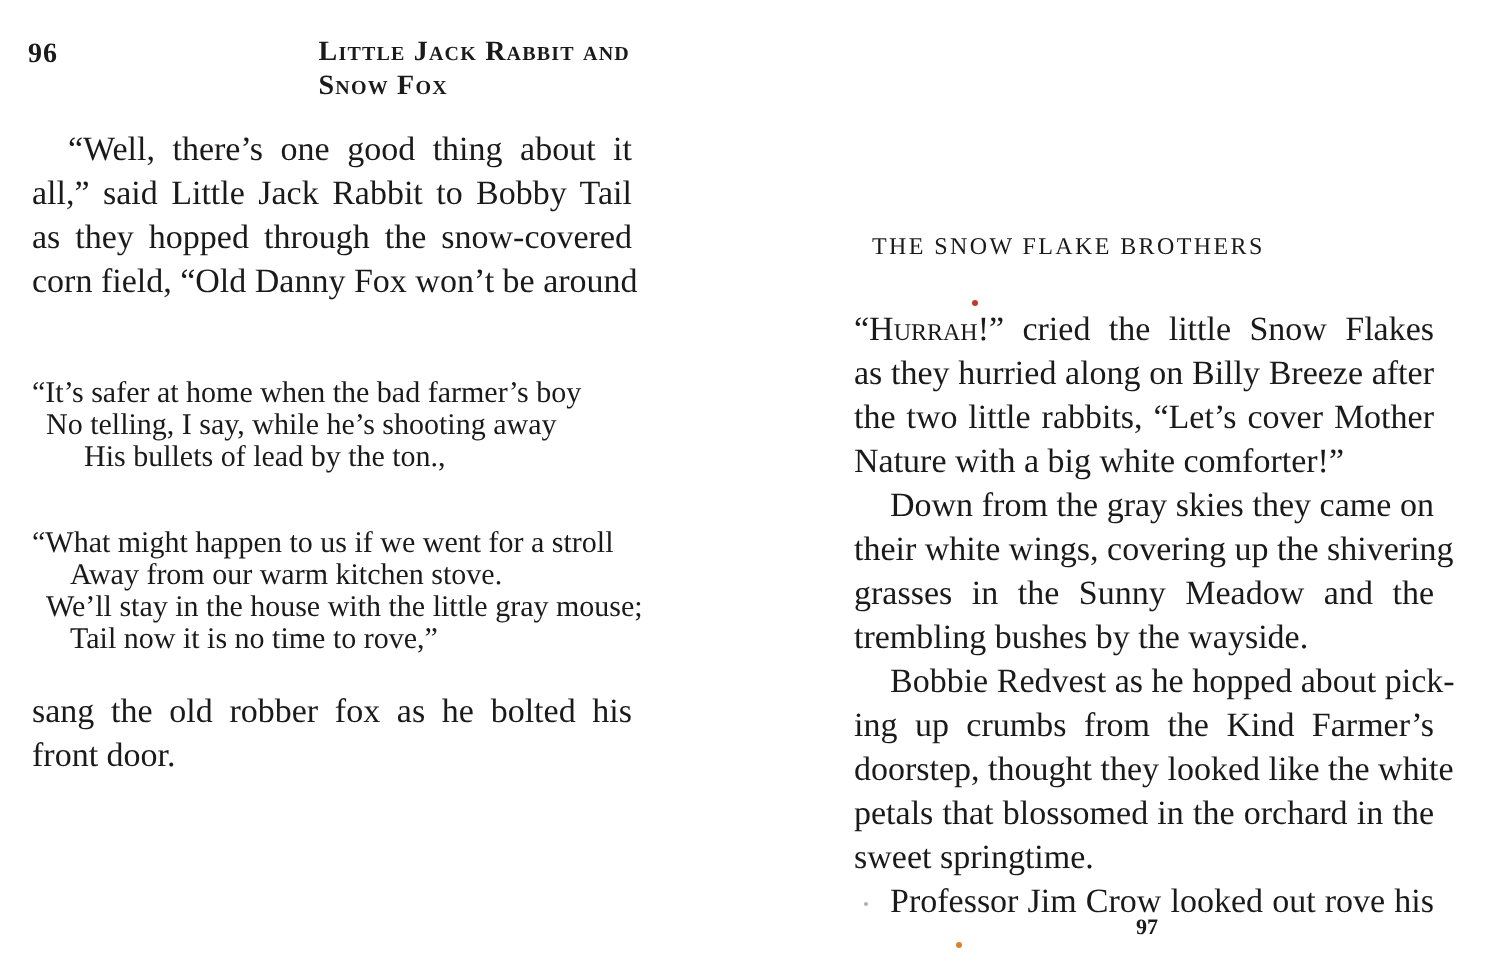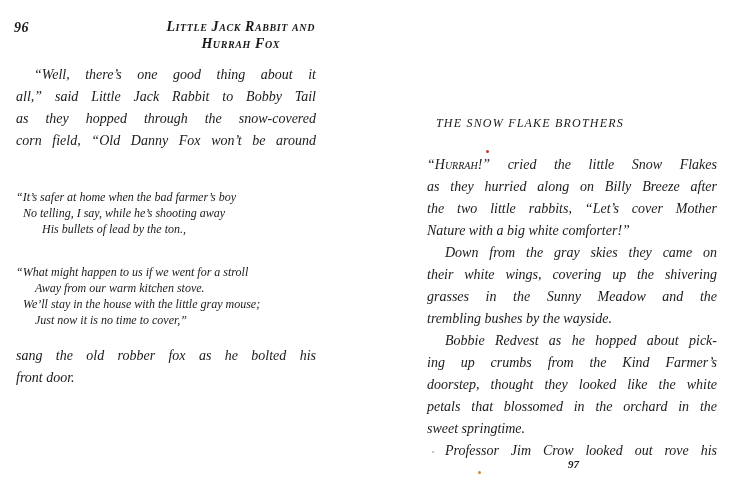--- a/index.html
+++ b/index.html
@@ -12,47 +12,46 @@
       height: 490px;
       position: relative;
       overflow: hidden;
       font-family: "Liberation Serif", "DejaVu Serif", serif;
       color: #1a1a1a;
     }
     .page {
       position: absolute;
       top: 0;
       height: 344px;
-      font-style: italic;
     }
     .page-left { left: 0; width: 372px; }
     .page-right { left: 372px; width: 373px; }
 
     .page-number-left {
       position: absolute;
       left: 14px;
       top: 20px;
       font-size: 14px;
       font-weight: bold;
       letter-spacing: 0.5px;
     }
     .running-head {
       position: absolute;
       right: 57px;
       top: 18px;
-      text-align: center;
+      text-align: left;
       font-size: 14px;
       font-weight: bold;
       font-variant: small-caps;
       letter-spacing: 0.6px;
       line-height: 17px;
     }
     .prose {
       position: absolute;
-      font-size: 14px;
+      font-size: 17px;
       line-height: 22px;
       text-align: justify;
     }
     .justified-line {
       display: block;
       text-align: justify;
       text-align-last: justify;
       white-space: nowrap;
     }
     .last-line {
@@ -62,21 +61,21 @@
     }
 
     .left-intro {
       left: 16px;
       top: 64px;
       width: 300px;
     }
     .poem {
       position: absolute;
       left: 16px;
-      font-size: 12px;
+      font-size: 15px;
       line-height: 16px;
       white-space: nowrap;
     }
     .poem-line { display: block; }
     .poem .i0 { padding-left: 0; }
     .poem .i1 { padding-left: 19px; }
     .poem .i2 { padding-left: 7px; }
     .poem .i3 { padding-left: 26px; }
     .poem-1 { top: 189px; }
     .poem-2 { top: 264px; }
@@ -114,41 +113,41 @@
       border-radius: 50%;
     }
   </style>
 </head>
 <body>
 
 <div class="page page-left">
   <div class="page-number-left">96</div>
   <div class="running-head">
     <div>Little Jack Rabbit and</div>
-    <div>Hurrah Fox</div>
+    <div>Snow Fox</div>
   </div>
 
   <div class="prose left-intro">
     <span class="justified-line" style="padding-left:18px;">“Well, there’s one good thing about it</span>
     <span class="justified-line">all,” said Little Jack Rabbit to Bobby Tail</span>
     <span class="justified-line">as they hopped through the snow-covered</span>
     <span class="justified-line">corn field, “Old Danny Fox won’t be around</span>
   </div>
 
   <div class="poem poem-1">
     <span class="poem-line i0">“It’s safer at home when the bad farmer’s boy</span>
     <span class="poem-line i2">No telling, I say, while he’s shooting away</span>
     <span class="poem-line i3">His bullets of lead by the ton.,</span>
   </div>
 
   <div class="poem poem-2">
     <span class="poem-line i0">“What might happen to us if we went for a stroll</span>
     <span class="poem-line i1">Away from our warm kitchen stove.</span>
     <span class="poem-line i2">We’ll stay in the house with the little gray mouse;</span>
-    <span class="poem-line i1">Just now it is no time to cover,”</span>
+    <span class="poem-line i1">Tail now it is no time to rove,”</span>
   </div>
 
   <div class="prose left-outro">
     <span class="justified-line">sang the old robber fox as he bolted his</span>
     <span class="last-line">front door.</span>
   </div>
 </div>
 
 <div class="page page-right">
   <div class="chapter-title">THE SNOW FLAKE BROTHERS</div>

